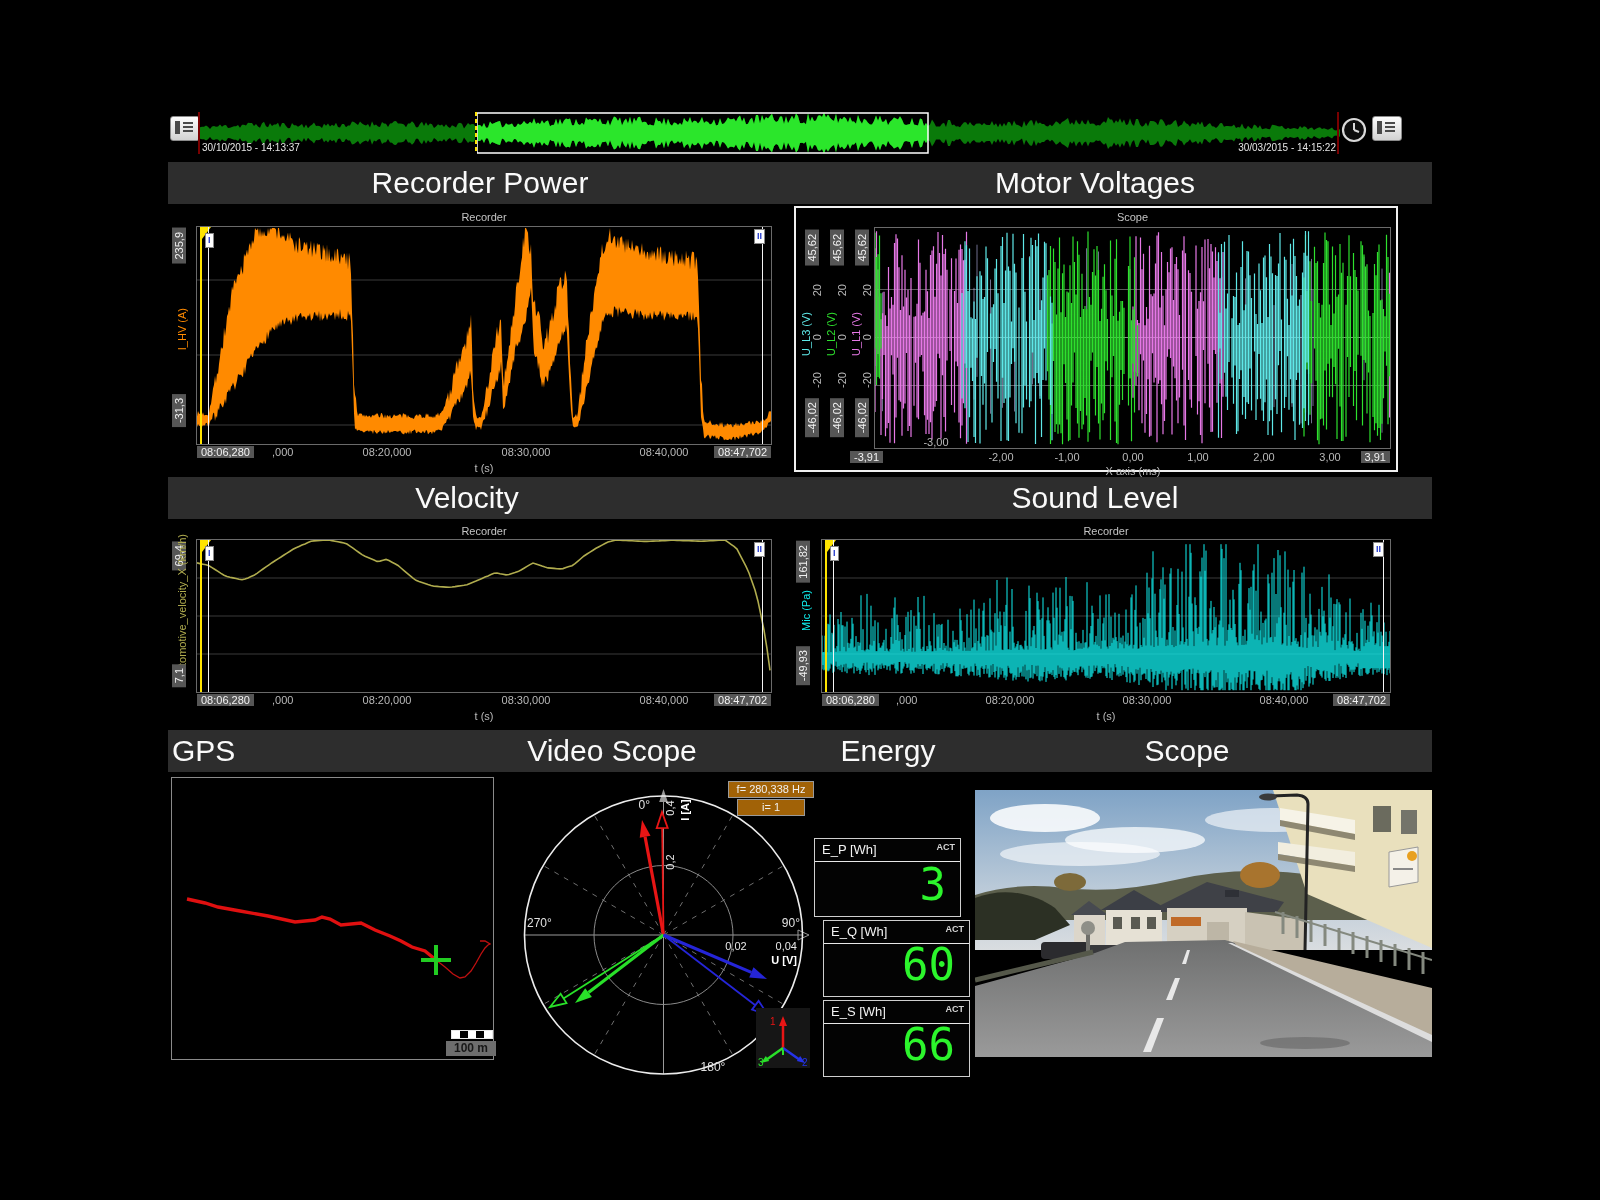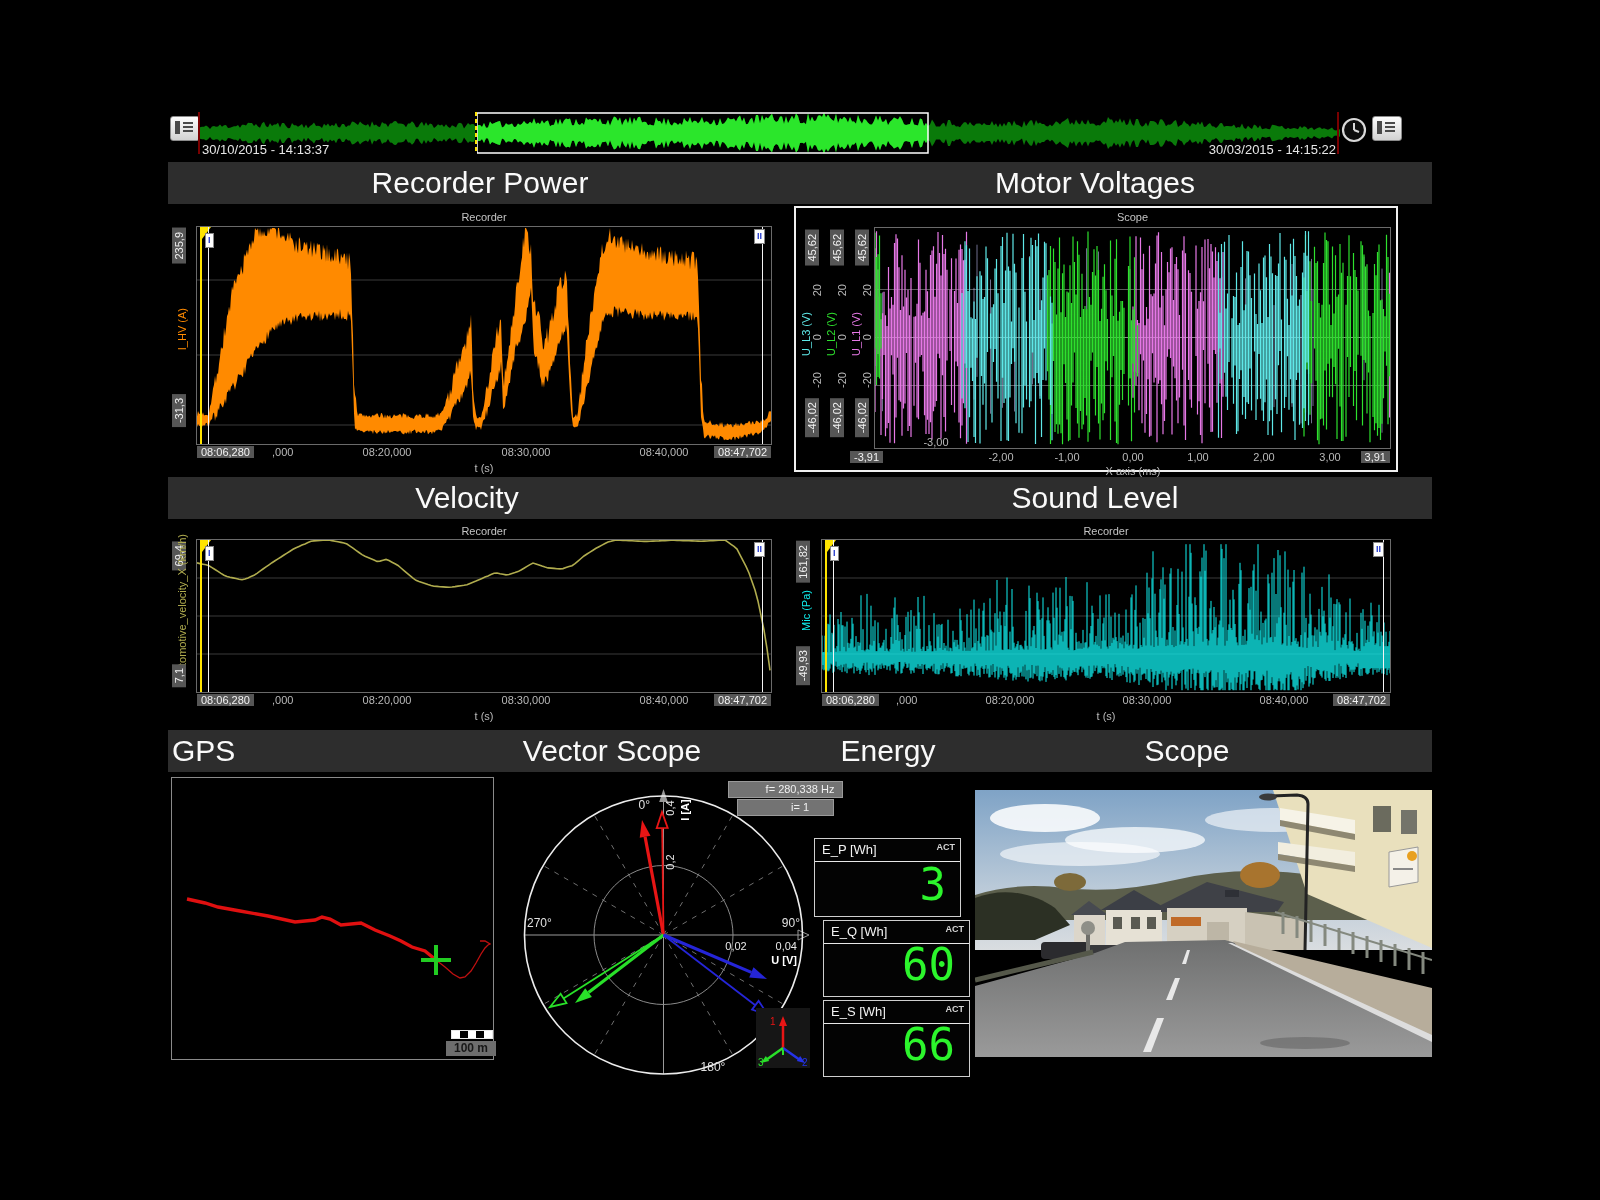--- a/index.html
+++ b/index.html
@@ -18,30 +18,30 @@
   .vlab{position:absolute;writing-mode:vertical-rl;transform:rotate(180deg);font-size:11px;
         color:#b9b9b9;white-space:nowrap;}
   .vlab.boxed{background:#565656;color:#f2f2f2;padding:4px 1px;}
   .cur-y{position:absolute;width:2px;background:#ffe400;}
   .cur-w{position:absolute;width:1px;background:#f4f4f4;}
   .flag{position:absolute;width:0;height:0;border-top:12px solid #ffe400;border-right:9px solid transparent;}
   .cbox{position:absolute;background:#fff;border:1px solid #888;color:#2238cc;font-size:9px;
         font-weight:bold;line-height:13px;padding:0 2px;}
   .icon-btn{position:absolute;width:28px;height:23px;background:linear-gradient(#fdfdfd,#d2d2d2);
         border:1px solid #8a8a8a;border-radius:3px;}
-  .ts{position:absolute;color:#e6e6e6;font-size:13px;white-space:nowrap;}
+  .ts{position:absolute;color:#e6e6e6;font-size:10px;white-space:nowrap;}
   .redline{position:absolute;width:2px;background:#7a0000;}
   .meter{position:absolute;border:1px solid #cfcfcf;background:#030303;}
   .mlabel{position:absolute;left:7px;top:3px;font-size:13px;color:#f2f2f2;}
   .mact{position:absolute;right:5px;top:3px;font-size:9px;color:#d4d4d4;font-weight:bold;}
   .mline{position:absolute;left:0;top:22px;width:100%;height:1px;background:#e8e8e8;}
   .mval{position:absolute;right:14px;bottom:6px;font-size:44px;color:#2cf52c;
         font-family:"DejaVu Sans Mono",monospace;}
-  .vbox{position:absolute;border:1px solid #9a9a9a;background:#737373;color:#f0f0f0;
-        font-size:11px;text-align:center;line-height:15px;padding-left:29px;}
+  .vbox{position:absolute;border:1px solid #9a9a9a;background:#a16207;color:#f0f0f0;
+        font-size:11px;text-align:center;line-height:15px;}
   .checker{position:absolute;display:flex;border:1px solid #e8e8e8;}
   .checker span{width:8px;height:7px;}
   .scale-lab{position:absolute;background:#6e6e6e;color:#181818;font-size:12px;font-weight:bold;
         text-align:center;line-height:15px;}
   svg text{font-family:"Liberation Sans",sans-serif;}
 </style>
 </head>
 <body>
 
 <div id="root">
@@ -220,21 +220,21 @@
   <div class="xt boxed" style="left:822px;top:694px">08:06,280</div>
   <div class="xt" style="left:896px;top:694px">,000</div>
   <div class="xt c" style="left:1010px;top:694px">08:20,000</div>
   <div class="xt c" style="left:1147px;top:694px">08:30,000</div>
   <div class="xt c" style="left:1284px;top:694px">08:40,000</div>
   <div class="xt boxed" style="right:210px;top:694px">08:47,702</div>
   <div class="xt c" style="left:1106px;top:710px">t (s)</div>
 
   <div class="hdr" style="left:168px;top:730px;width:1264px;height:42px"></div>
   <div class="htxt lft" style="left:172px;top:730px">GPS</div>
-  <div class="htxt" style="left:612px;top:730px">Vector Scope</div>
+  <div class="htxt" style="left:612px;top:730px">Video Scope</div>
   <div class="htxt" style="left:888px;top:730px">Energy</div>
   <div class="htxt" style="left:1187px;top:730px">Scope</div>
 
   <div class="abs" style="left:171px;top:777px;width:321px;height:281px;border:1px solid #8a8a8a;background:#000">
     <svg width="319" height="279">
       <polyline points="15,121 33,125 46,129 68,133 96,138 123,144 143,142 150,139 158,141 169,147 189,145 203,152 218,158 229,163 240,169 253,173 264,182" fill="none" stroke="#e01010" stroke-width="3.4"></polyline>
       <polyline points="264,182 273,189 281,196 288,200 293,199 299,193 304,185 309,176 313,170 316,167 318,166 313,163 308,163" fill="none" stroke="#c01010" stroke-width="1.3"></polyline>
       <g stroke="#22cc22" stroke-width="4">
         <line x1="249" y1="182" x2="279" y2="182"></line>
         <line x1="264" y1="167" x2="264" y2="197"></line>

